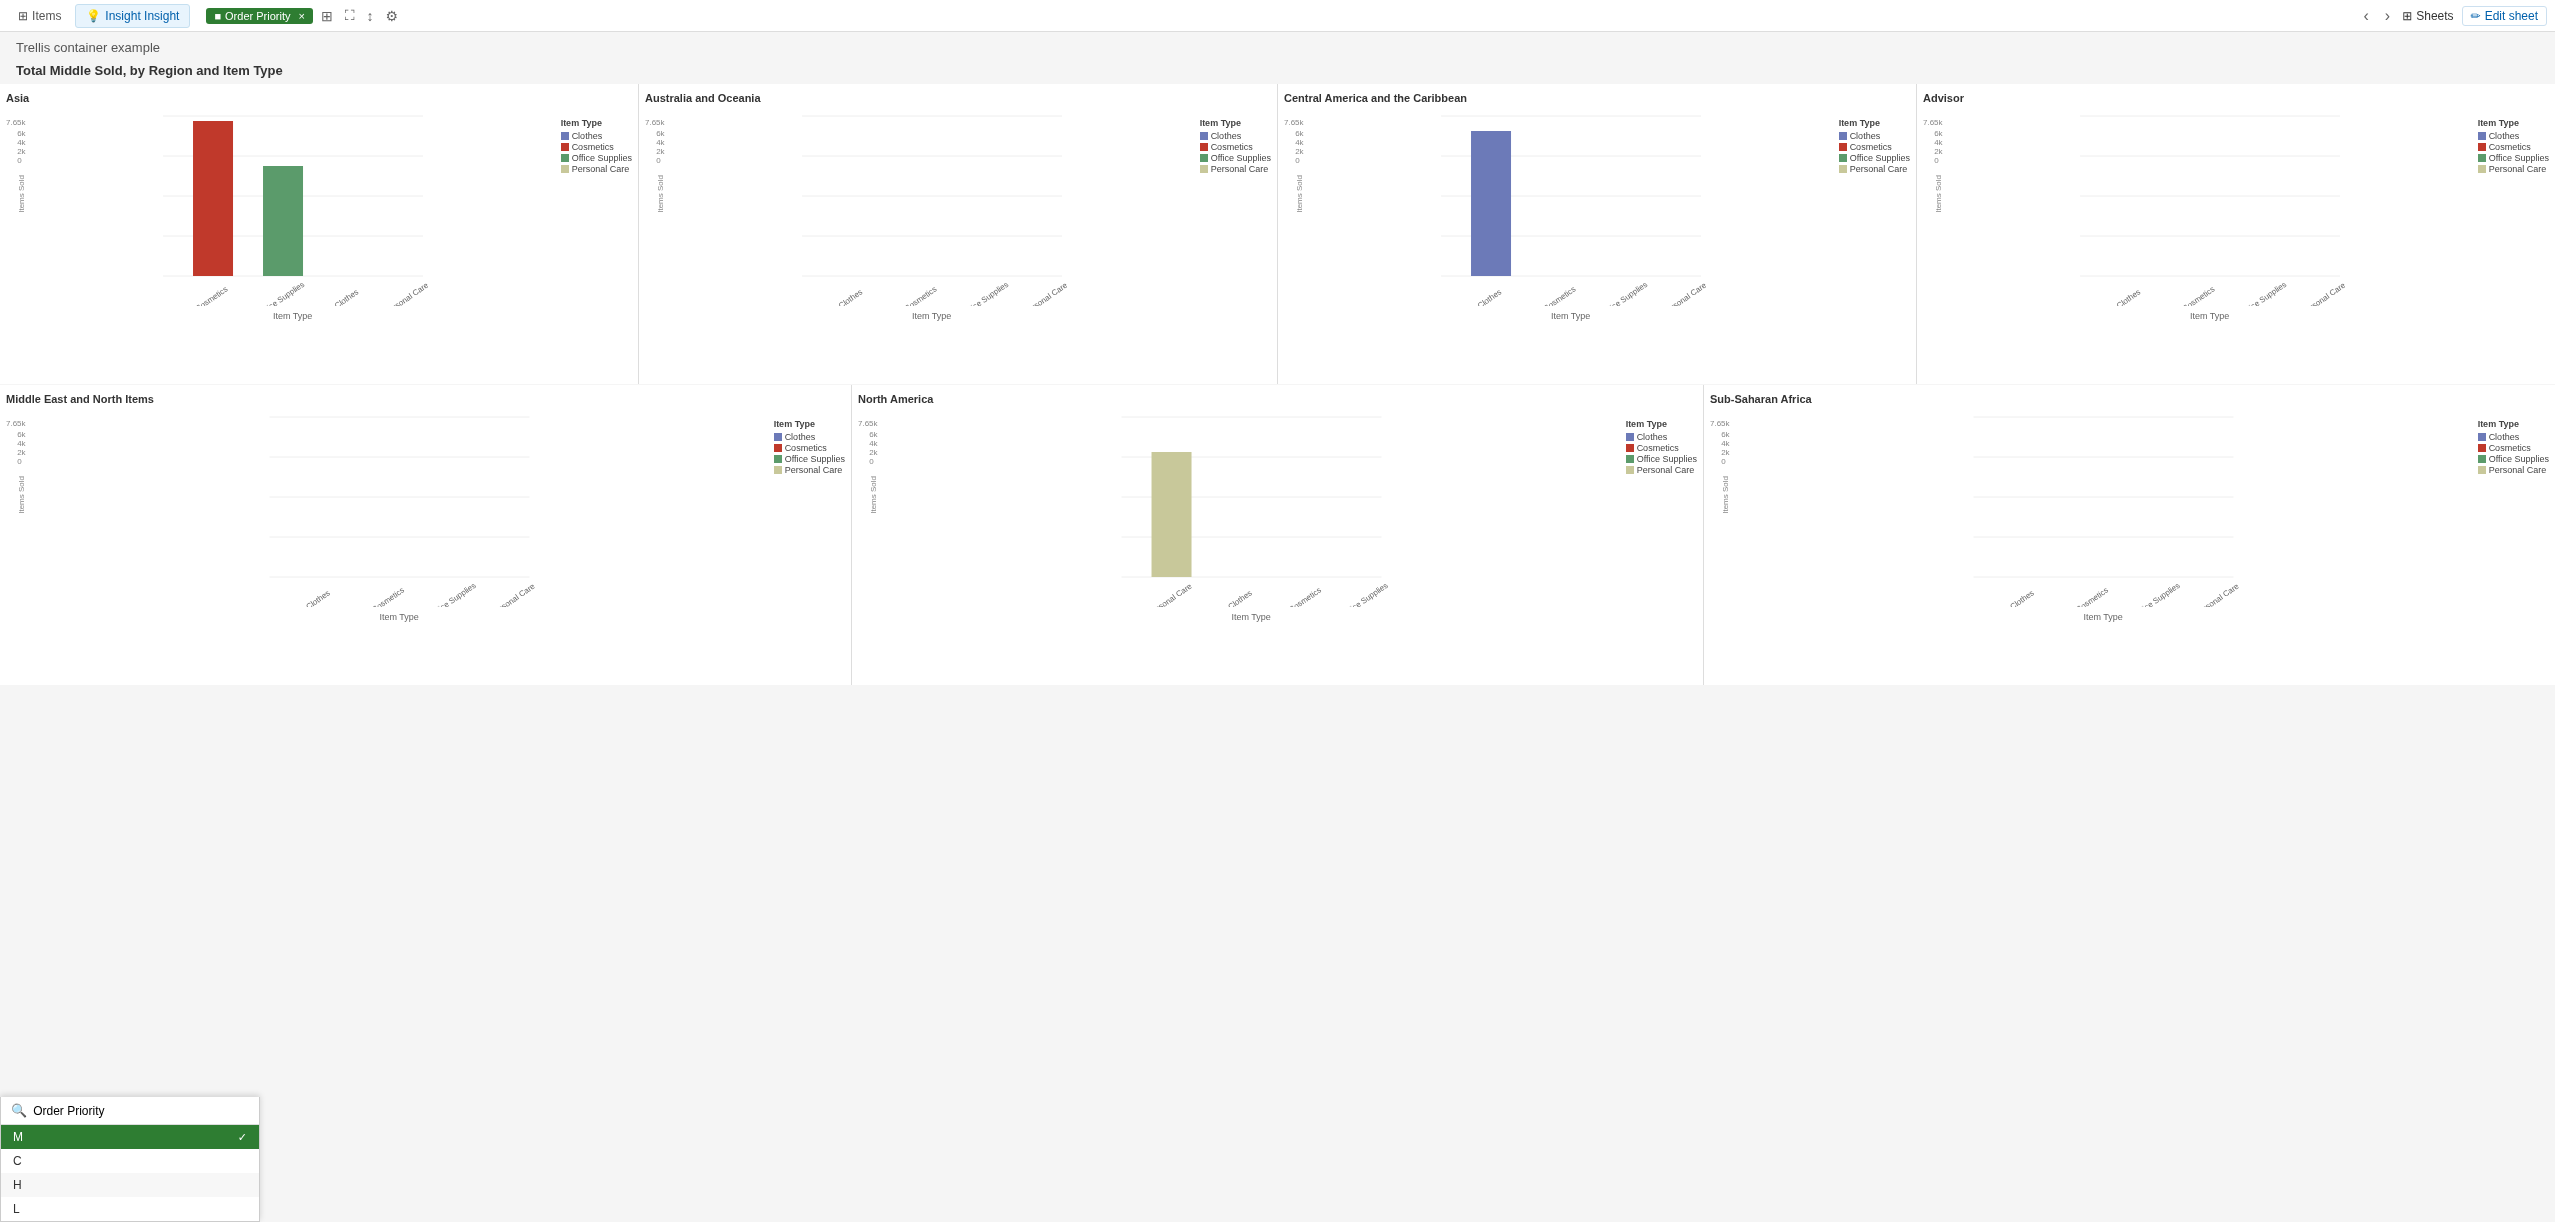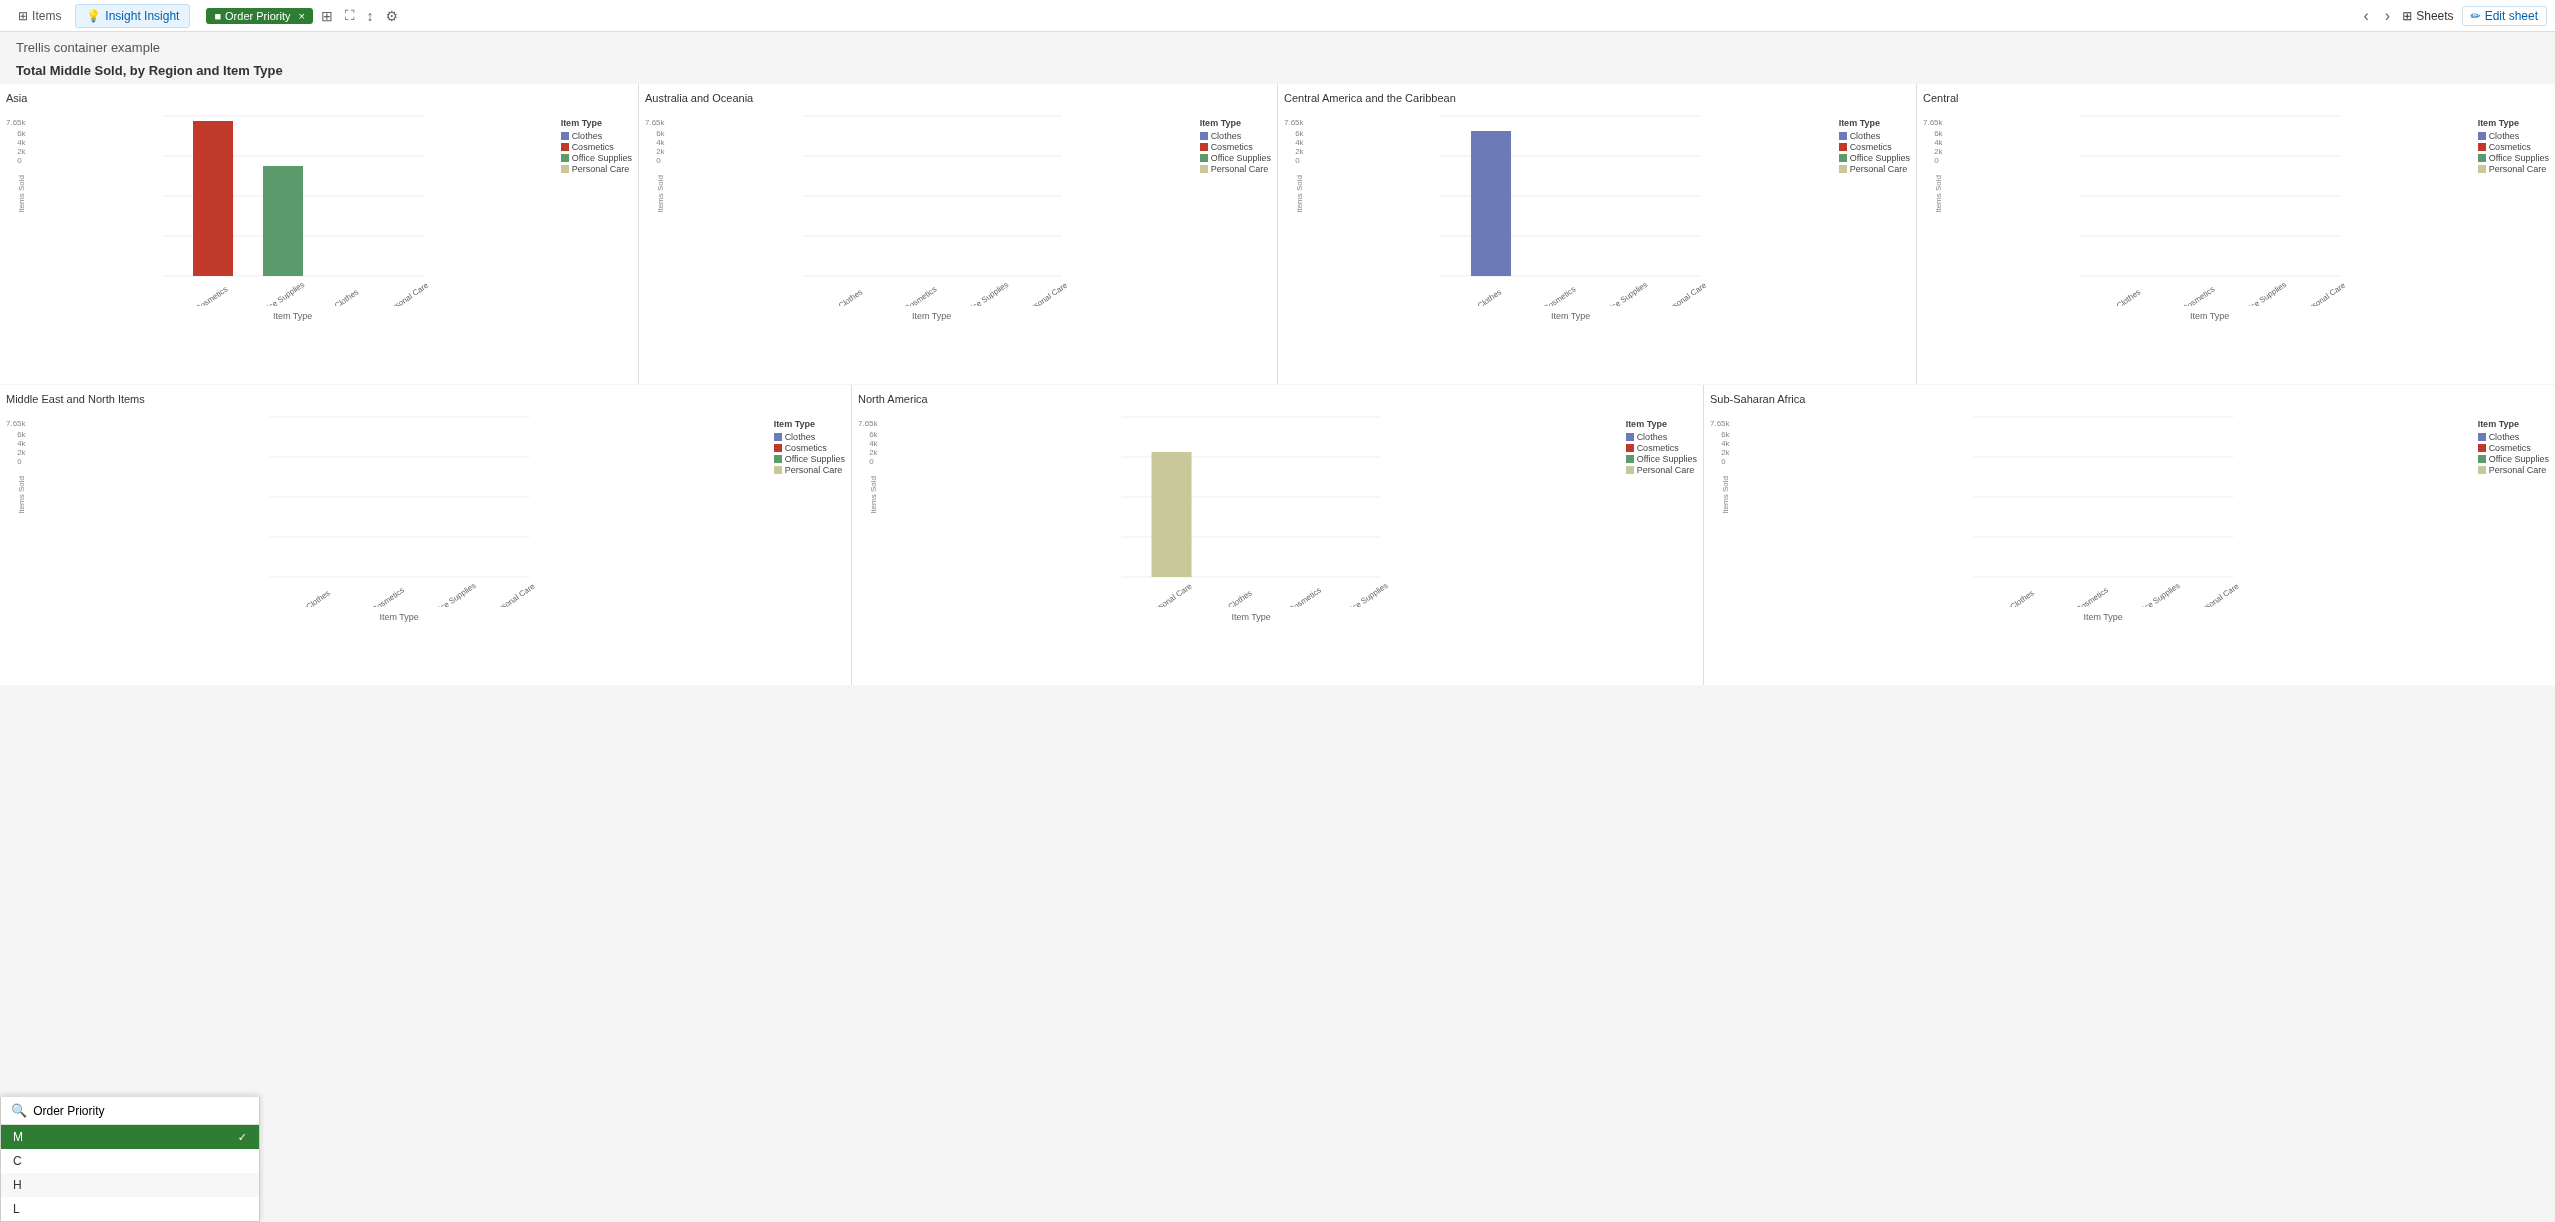--- a/index.html
+++ b/index.html
@@ -23,21 +23,21 @@
     
     .page-title-bar { padding: 8px 16px 4px; background: #f5f5f5; }
     .page-title { font-size: 13px; color: #555; }
 
     
     .chart-main-title { padding: 4px 16px 6px; font-size: 13px; font-weight: 600; color: #333; background: #f5f5f5; }
 
     .chart-cell {
       background: #fff; padding: 8px 6px 4px 6px; position: relative; min-height: 300px;
     }
-    .chart-region-title { font-size: 11px; font-weight: 400; color: #333; margin-bottom: 2px; }
+    .chart-region-title { font-size: 11px; font-weight: 700; color: #333; margin-bottom: 2px; }
     .x-label { text-align: center; font-size: 9px; color: #666; margin-top: 2px; }
 
     
     .legend { font-size: 9px; color: #444; }
     .legend-item { display: flex; align-items: center; gap: 3px; margin-bottom: 1px; white-space: nowrap; }
     .legend-dot { width: 8px; height: 8px; flex-shrink: 0; }
 
     
     .bottom-panel {
       position: fixed; bottom: 0; left: 0; width: 260px;
@@ -259,21 +259,21 @@
           </div>
         <div class="legend-item">
             <span class="legend-dot" style="background:#c8c89a;"></span>
             <span>Personal Care</span>
           </div>
       </div>
     </div>
   </div>
 
   <div class="chart-cell">
-    <div class="chart-region-title">Central</div>
+    <div class="chart-region-title">Advisor</div>
     <div style="display:flex;align-items:flex-start;">
       <div style="display:flex;flex-direction:column;align-items:flex-end;margin-right:3px;padding-top:12px;">
         <span style="font-size:8px;color:#888;margin-bottom:2px;">7.65k</span>
         <div style="flex:1;display:flex;flex-direction:column;justify-content:space-between;height:150px;">
           <span style="font-size:8px;color:#888;">6k</span>
           <span style="font-size:8px;color:#888;">4k</span>
           <span style="font-size:8px;color:#888;">2k</span>
           <span style="font-size:8px;color:#888;">0</span>
         </div>
         <div style="writing-mode:vertical-rl;transform:rotate(180deg);font-size:8px;color:#888;margin-top:10px;">Items Sold</div>

